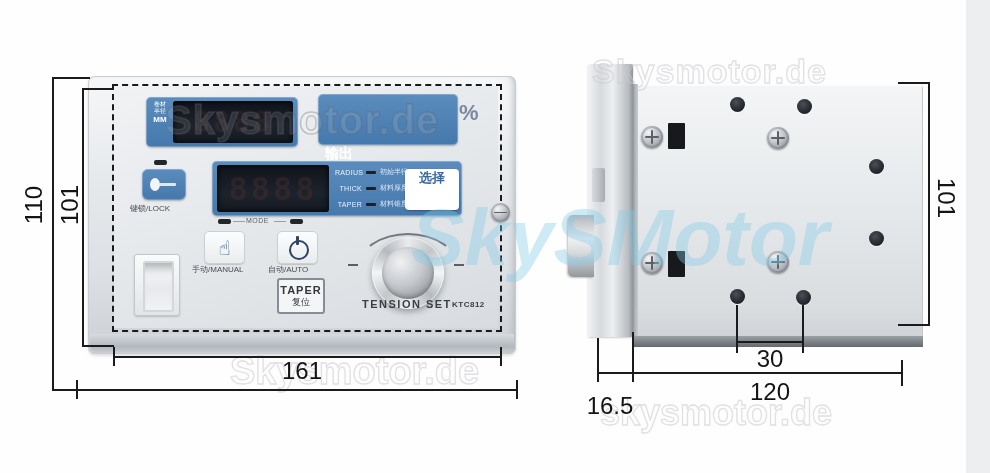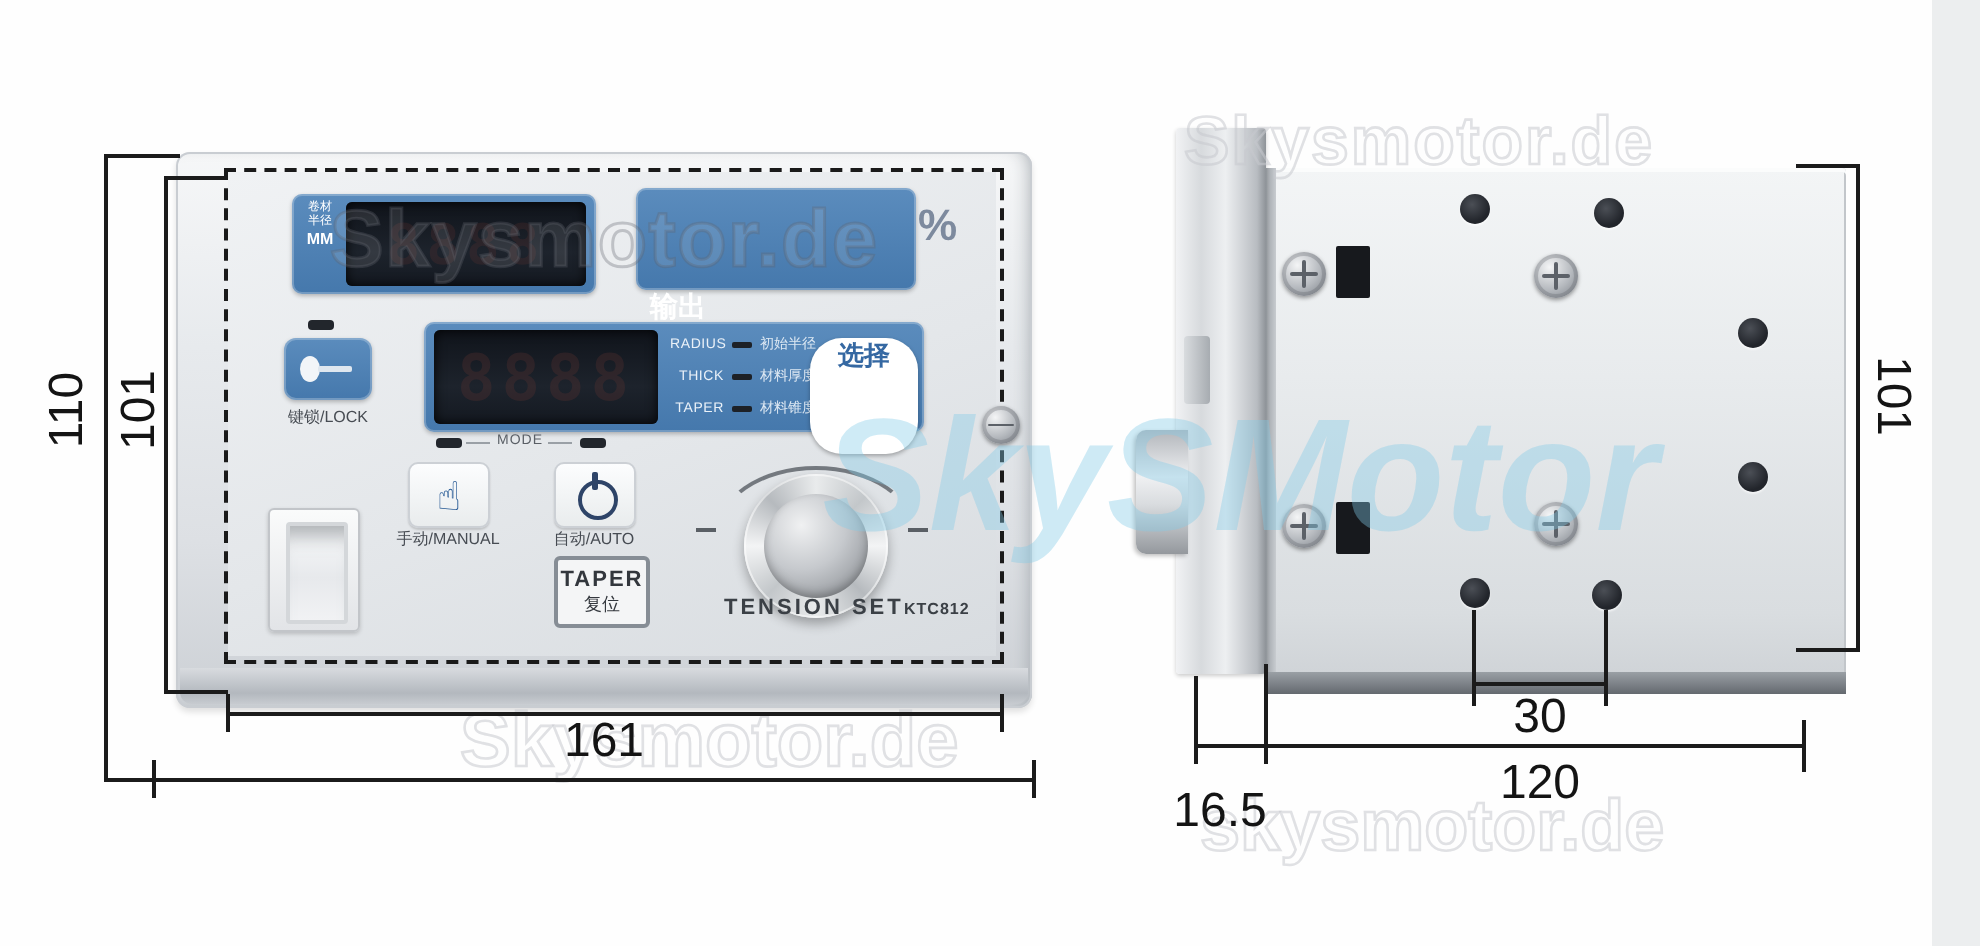--- a/index.html
+++ b/index.html
@@ -25,21 +25,21 @@
     box-shadow:0 1px 2px rgba(0,0,0,.25), inset 0 0 0 1px rgba(255,255,255,.25);}
   .screen{position:absolute;background:linear-gradient(180deg,#10141b,#1d232c 60%,#141921);border-radius:3px;
     display:flex;align-items:center;justify-content:center;overflow:hidden;
     box-shadow:inset 0 0 6px rgba(0,0,0,.9);}
   .ghost{font-family:"DejaVu Sans Mono",monospace;color:rgba(110,55,50,.42);letter-spacing:3px;font-weight:bold;}
   .mod-label{color:#ffffff;text-align:center;line-height:1.15;}
   .percent{position:absolute;left:459px;top:100px;width:30px;height:30px;z-index:3;
     font-size:22px;font-weight:bold;color:#7d8a9e;}
   .led{position:absolute;background:#22262c;border-radius:2px;z-index:4;}
   .greyline{position:absolute;background:#9aa0a6;height:1px;z-index:4;}
-  .small-label{position:absolute;z-index:4;font-size:8px;color:#474c53;text-align:center;white-space:nowrap;}
+  .small-label{position:absolute;z-index:4;font-size:8px;color:#474c53;text-align:left;white-space:nowrap;}
   .btn{position:absolute;z-index:4;border-radius:5px;background:linear-gradient(180deg,#fcfdfe,#e9eced);
     border:1px solid #ccd0d5;display:flex;align-items:center;justify-content:center;box-shadow:0 1px 1px rgba(0,0,0,.15);}
   .rest-btn{position:absolute;z-index:4;left:277px;top:278px;width:44px;height:32px;background:#f4f5f6;
     border:2px solid #868d95;border-radius:3px;display:flex;flex-direction:column;align-items:center;justify-content:center;
     color:#33373d;}
   .rocker-outer{position:absolute;left:134px;top:254px;width:44px;height:60px;z-index:4;border-radius:3px;
     background:linear-gradient(180deg,#fafbfb,#e2e4e7);border:1px solid #c2c5c9;box-shadow:0 1px 2px rgba(0,0,0,.18);}
   .rocker-inner{position:absolute;left:8px;top:6px;width:27px;height:47px;border-radius:2px;
     background:linear-gradient(180deg,#f8f9fa,#e7e9ec 55%,#f1f2f4);border:2px solid #d4d7da;
     box-shadow:inset 0 12px 9px -7px rgba(115,120,126,.55);}
@@ -87,21 +87,21 @@
   .key-head{position:absolute;left:8px;top:9px;width:10px;height:13px;border-radius:50%;background:#f2f5f8;}
   .key-shaft{position:absolute;left:17px;top:14px;width:17px;height:3px;background:#dfe7ef;border-radius:1px;}
   
   .power-ring{position:absolute;width:16px;height:16px;border:2.5px solid #2e4468;border-radius:50%;}
   .power-bar{position:absolute;width:3px;height:9px;background:#2e4468;border-radius:1px;}
   .hand-glyph{font-family:"DejaVu Sans",sans-serif;font-size:20px;color:#2b5d97;line-height:1;}
   .selrow{position:absolute;z-index:4;display:flex;align-items:center;gap:4px;}
   .selrow .en{font-size:7px;color:#eaf1f8;width:27px;text-align:right;letter-spacing:.3px;}
   .selrow .dash{width:10px;height:3px;background:#1d2127;border-radius:1px;}
   .selrow .cn{font-size:7px;color:#dde8f3;}
-  .select-btn{position:absolute;left:405px;top:169px;width:54px;height:58px;background:#ffffff;border-radius:16px;z-index:4;
+  .select-btn{position:absolute;left:405px;top:169px;width:54px;height:41px;background:#ffffff;border-radius:4px;z-index:4;
     box-shadow:0 1px 2px rgba(0,0,0,.3);overflow:hidden;display:flex;flex-direction:column;gap:44px;}
   .select-top{flex:1;display:flex;align-items:center;justify-content:center;color:#3568a2;font-weight:bold;font-size:13px;}
   .select-bottom{height:15px;background:#2d5c95;color:#ffffff;font-weight:bold;font-size:8px;display:flex;align-items:center;justify-content:center;letter-spacing:1px;}
   .footer-text{position:absolute;z-index:4;color:#3b4046;font-weight:bold;}
 </style>
 </head>
 <body>
 
 <div id="stage">
 

